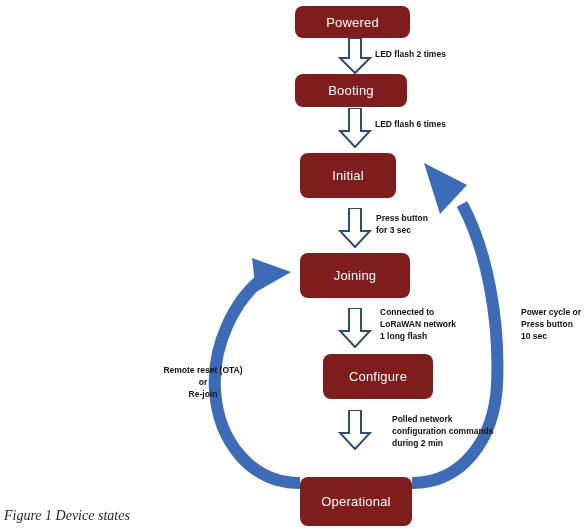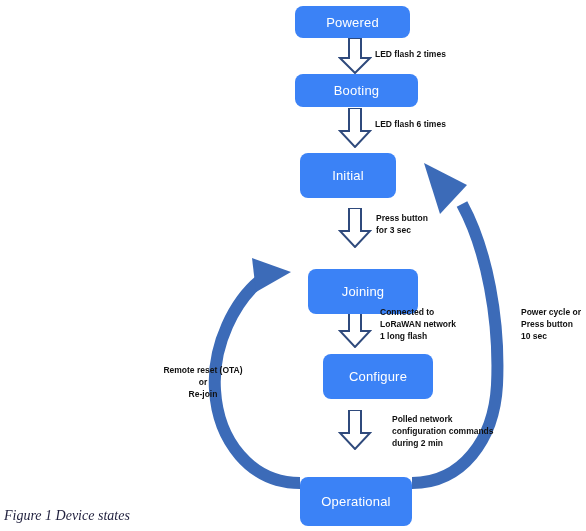--- a/index.html
+++ b/index.html
@@ -17,21 +17,21 @@
   }
   #diagram-canvas {
     position: absolute;
     left: 0;
     top: 0;
     width: 586px;
     height: 531px;
   }
   .state-box {
     position: absolute;
-    background: #3b82f6;
+    background: #7f1d1d;
     border-radius: 8px;
     display: flex;
     align-items: center;
     justify-content: center;
     box-sizing: border-box;
   }
   .state-label {
     color: #ffffff;
     font-size: 13px;
     font-family: "Liberation Sans", sans-serif;
@@ -101,29 +101,29 @@
   </svg>
 
   <svg class="arrow-svg" style="left:338px; top:410px;" width="34" height="40" viewBox="0 0 34 40">
     <polygon points="11,0 23,0 23,23 32,23 17,39 2,23 11,23" fill="#FFFFFF" stroke="#2F4A7C" stroke-width="2" stroke-linejoin="miter"></polygon>
   </svg>
 
   <div class="state-box" style="left:295px; top:6px; width:115px; height:32px;">
     <span class="state-label">Powered</span>
   </div>
 
-  <div class="state-box" style="left:295px; top:74px; width:123px; height:33px;">
+  <div class="state-box" style="left:295px; top:74px; width:112px; height:33px;">
     <span class="state-label">Booting</span>
   </div>
 
   <div class="state-box" style="left:300px; top:153px; width:96px; height:45px;">
     <span class="state-label">Initial</span>
   </div>
 
-  <div class="state-box" style="left:308px; top:253px; width:110px; height:45px;margin-top:16px;">
+  <div class="state-box" style="left:300px; top:253px; width:110px; height:45px;">
     <span class="state-label">Joining</span>
   </div>
 
   <div class="state-box" style="left:305px; top:354px; width:110px; height:45px;margin-left:18px;">
     <span class="state-label">Configure</span>
   </div>
 
   <div class="state-box" style="left:300px; top:477px; width:112px; height:49px;">
     <span class="state-label">Operational</span>
   </div>

